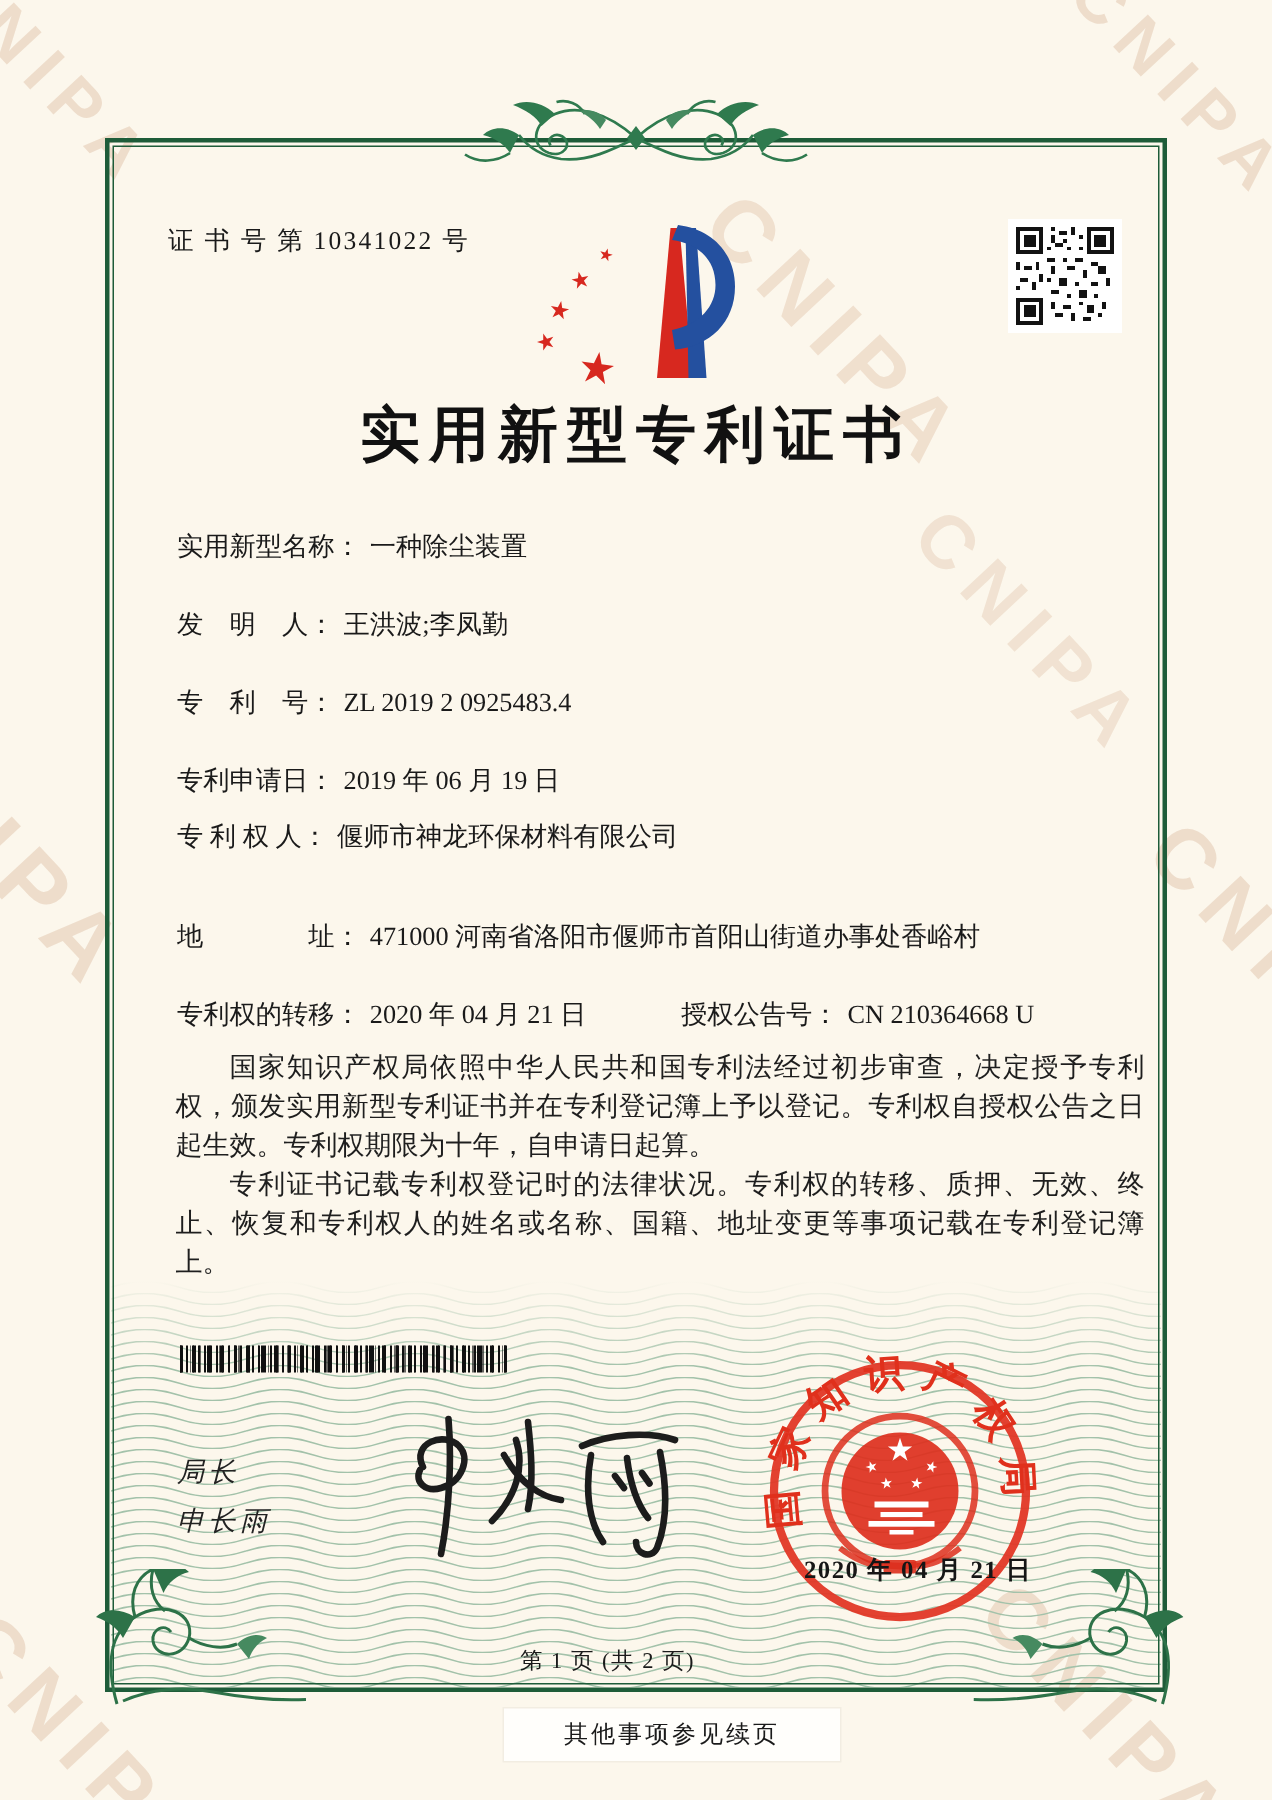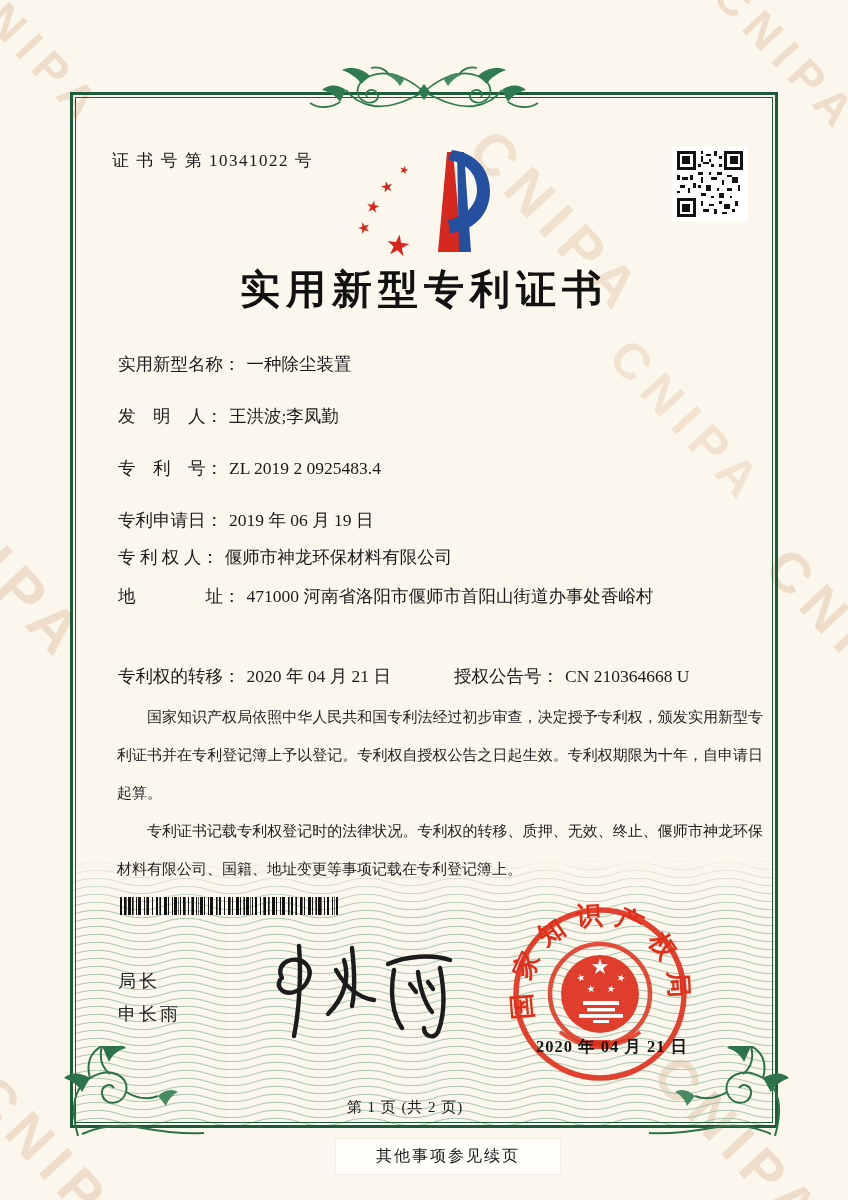--- a/index.html
+++ b/index.html
@@ -41,41 +41,41 @@
   
   .cert-no { position:absolute; left:112px; top:149px; font-size:17px; letter-spacing:1.5px; z-index:4; }
   .logo    { position:absolute; left:350px; top:140px; z-index:4; }
   .qr      { position:absolute; left:672px; top:146px; z-index:4; }
   .title   {
     position:absolute; left:0; top:262px; width:100%; text-align:center;
     font-size:40px; font-weight:bold; letter-spacing:6px; color:#111; z-index:4;
   }
   
   .row { position:absolute; left:118px; font-size:17.5px; white-space:nowrap; z-index:4; }
-  .r1{top:352px}.r2{top:404px}.r3{top:456px}.r4{top:508px}.r5{top:545px}.r6{top:584px}.r7{top:664px; width:645px;}
+  .r1{top:352px}.r2{top:404px}.r3{top:456px}.r4{top:508px}.r5{top:545px}.r6{top:612px}.r7{top:664px; width:645px;}
   .fvalue { margin-left:6px;text-align:right; }
   .grant-no { position:absolute; left:336px; top:0; }
   
   .paras {
     position:absolute; left:117px; top:698px; width:646px; z-index:4;
-    font-size:15px; line-height:38px; text-align:justify; color:#1e1e1e;
+    font-size:18px; line-height:26px; text-align:justify; color:#1e1e1e;
   }
   .paras p { margin:0; text-indent:2em; }
   
   .barcode {
     position:absolute; left:120px; top:897px; width:218px; height:18px; z-index:4;
     background-image:
       repeating-linear-gradient(90deg,#101010 0 1.5px,transparent 1.5px 4px),
       repeating-linear-gradient(90deg,#101010 0 2px,transparent 2px 9px),
       repeating-linear-gradient(90deg,rgba(20,20,20,.65) 0 1px,transparent 1px 6.5px);
   }
   .official {
     position:absolute; left:118px; top:972px; z-index:4;
     font-family:"Liberation Sans","DejaVu Sans",sans-serif;
-    font-size:18px; letter-spacing:3px; color:#222; line-height:1;
+    font-size:18px; letter-spacing:3px; color:#222; line-height:1;font-style:italic;
   }
   .official .name { margin-top:15px; }
   .sig  { position:absolute; left:248px; top:938px; z-index:5; }
   .seal { position:absolute; left:505px; top:899px; z-index:4; }
   .seal-date {
     position:absolute; left:522px; top:1036px; width:180px; text-align:center;
     font-size:16.5px; font-weight:bold; letter-spacing:1px; color:#161616; z-index:5;
   }
   .page-info {
     position:absolute; left:300px; top:1098px; width:210px; text-align:center;
@@ -208,21 +208,21 @@
   </div>
   <div class="row r7">
     <span>专利权的转移：</span><span class="fvalue">2020 年 04 月 21 日</span>
     <span class="grant-no">
       <span>授权公告号：</span><span class="fvalue">CN 210364668 U</span>
     </span>
   </div>
 
   <div class="paras">
     <p>国家知识产权局依照中华人民共和国专利法经过初步审查，决定授予专利权，颁发实用新型专利证书并在专利登记簿上予以登记。专利权自授权公告之日起生效。专利权期限为十年，自申请日起算。</p>
-    <p>专利证书记载专利权登记时的法律状况。专利权的转移、质押、无效、终止、偃师市神龙环保材料有限公司、国籍、地址变更等事项记载在专利登记簿上。</p>
+    <p>专利证书记载专利权登记时的法律状况。专利权的转移、质押、无效、终止、恢复和专利权人的姓名或名称、国籍、地址变更等事项记载在专利登记簿上。</p>
   </div>
 
   <div class="barcode"></div>
 
   <div class="official">
     <div>局长</div>
     <div class="name">申长雨</div>
   </div>
 
   <svg class="sig" width="210" height="102" viewBox="0 0 210 102">

